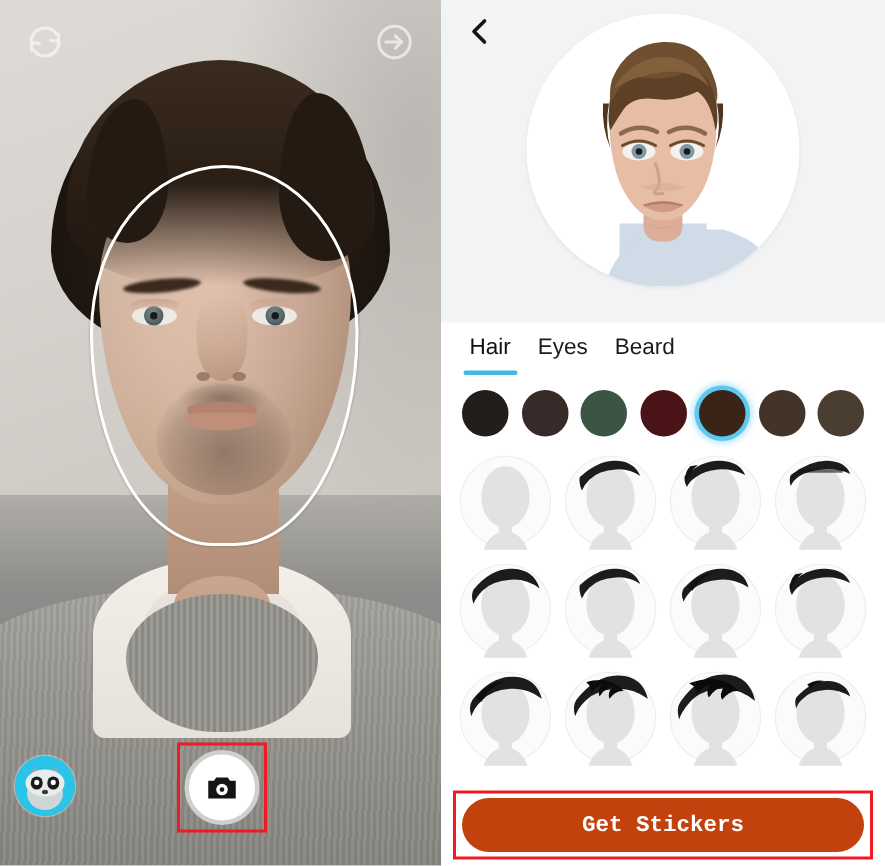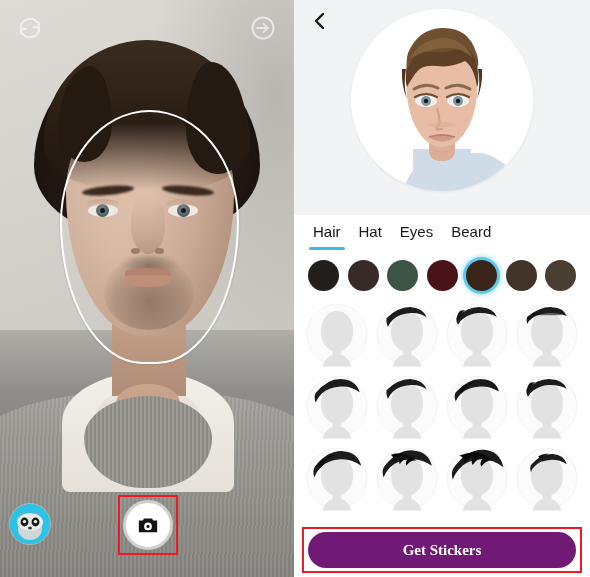--- a/index.html
+++ b/index.html
@@ -128,23 +128,23 @@
   
   .grid{flex:1 1 auto;display:grid;grid-template-columns:repeat(4,1fr);
     grid-auto-rows:72px;gap:0;padding:0 8px;overflow:hidden;background:#fff;}
   .cell{display:flex;align-items:center;justify-content:center;cursor:pointer;}
   .cell svg{width:62px;height:66px;display:block;}
 
   
   .cta-wrap{position:relative;flex:0 0 52px;padding:4px 8px 10px;box-sizing:border-box;}
   .cta-box{position:absolute;left:8px;top:2px;right:8px;bottom:4px;border:2px solid #ee1b24;box-sizing:border-box;}
   .cta{position:absolute;left:14px;top:7px;right:14px;bottom:9px;border-radius:22px;
-    background:#701a75;color:#fff;font-size:15px;font-weight:bold;
+    background:#c2410c;color:#fff;font-size:15px;font-weight:bold;
     display:flex;align-items:center;justify-content:center;cursor:pointer;border:none;
-    font-family:Liberation Serif, serif;}
+    font-family:Liberation Mono, monospace;}
 </style>
 </head>
 <body>
 
 <div class="app">
 
   <div class="camera">
     <div class="cam-bg"></div>
     <div class="wall"></div>
     <div class="wall-shadow"></div>
@@ -263,21 +263,20 @@
           <path d="M78 128 q13-6 26 0 q-13 9-26 0z" fill="#cf9a8a"></path>
           <path d="M78 128 q13-4 26 0" stroke="#b57f70" stroke-width="1.5" fill="none"></path>
           <path d="M76 116 q15-6 30 0 q-15 5-30 0z" fill="#d8aa93" opacity=".55"></path>
           <path d="M80 140 q11 7 22 0 q-11 5-22 0z" fill="#c79d88" opacity=".5"></path>
         </svg>
       </div>
     </div>
 
     <div class="tabs">
       <div class="tab active">Hair</div>
-      <div class="tab">Hat</div>
       <div class="tab">Eyes</div>
       <div class="tab">Beard</div>
     </div>
 
     <div class="colors">
         <div class="sw" style="background: rgb(33, 30, 28);"></div>
         <div class="sw" style="background: rgb(56, 42, 40);"></div>
         <div class="sw" style="background: rgb(60, 84, 67);"></div>
         <div class="sw" style="background: rgb(74, 19, 24);"></div>
         <div class="sw sel" style="background: rgb(58, 36, 24);"></div>

